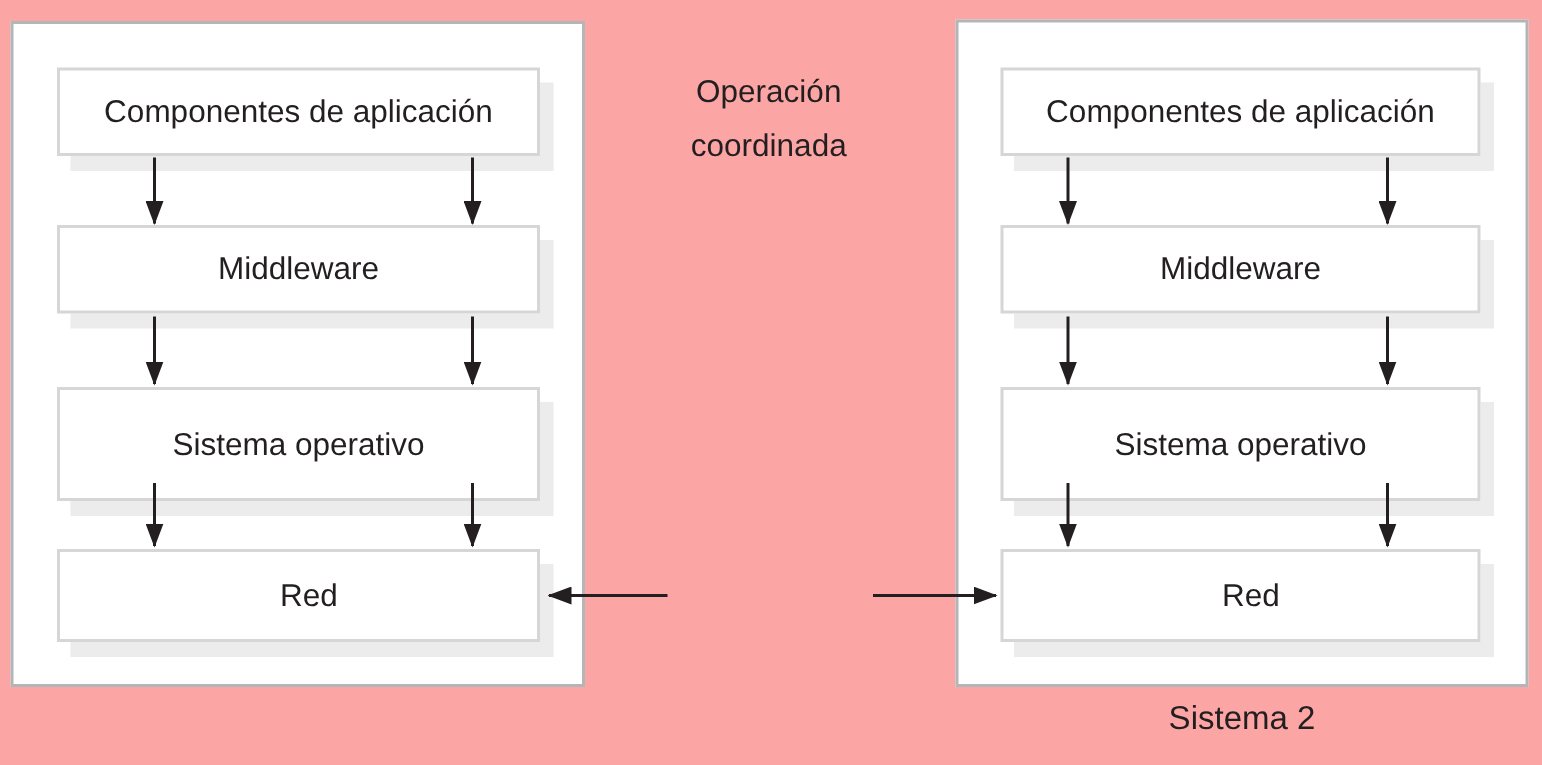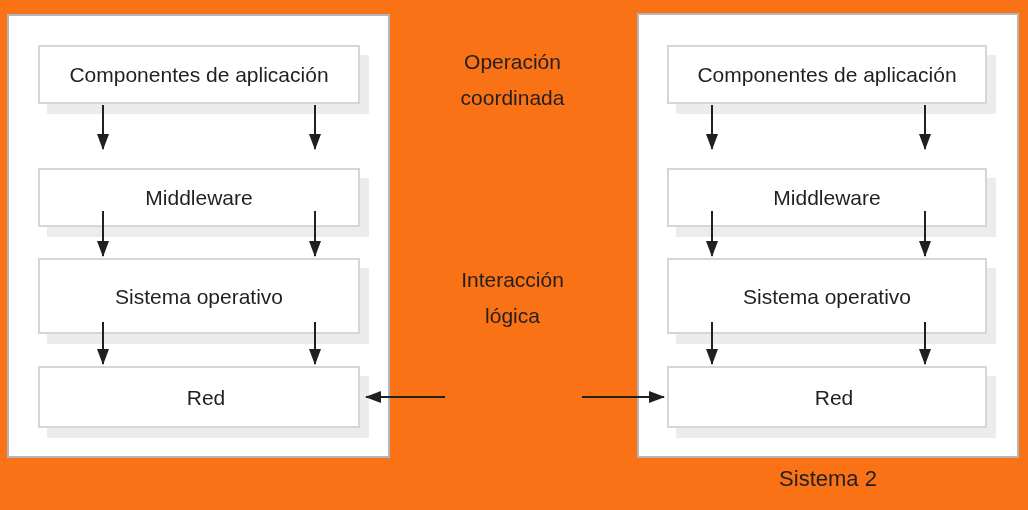--- a/index.html
+++ b/index.html
@@ -4,21 +4,21 @@
 <style>
   html, body {
     margin: 0;
     padding: 0;
     background: #ffffff;
   }
   .canvas {
     position: relative;
     width: 1028px;
     height: 510px;
-    background: #f97316;
+    background: #fca5a5;
     font-family: "Liberation Sans", sans-serif;
     color: #231f20;
     overflow: hidden;
   }
   .system {
     position: absolute;
     border: 2px solid #b3b6b8;
     background: #ffffff;
     box-sizing: border-box;
   }
@@ -34,21 +34,21 @@
     display: flex;
     align-items: center;
     justify-content: center;
     font-size: 21px;
     line-height: 1;
     white-space: nowrap;
   }
   .col-1 { left: 38px;  width: 322px; }
   .col-2 { left: 667px; width: 320px; }
   .row-app { top: 45px;  height: 59px; }
-  .row-mw  { top: 168px; height: 59px; }
+  .row-mw  { top: 150px; height: 59px; }
   .row-os  { top: 258px; height: 76px; }
   .row-net { top: 366px; height: 62px; padding-left: 14px; }
 
   .relation-label {
     position: absolute;
     left: 395px;
     width: 235px;
     text-align: center;
     font-size: 21px;
     line-height: 36px;
@@ -90,22 +90,20 @@
   <div class="layer-box col-1 row-os">Sistema operativo</div>
   <div class="layer-box col-1 row-net">Red</div>
 
   <div class="layer-box col-2 row-app">Componentes de aplicación</div>
   <div class="layer-box col-2 row-mw">Middleware</div>
   <div class="layer-box col-2 row-os">Sistema operativo</div>
   <div class="layer-box col-2 row-net">Red</div>
 
   <div class="relation-label rel-1">Operación
 coordinada</div>
-  <div class="relation-label rel-3">Interacción
-lógica</div>
 
   <div class="system-name name-2">Sistema 2</div>
 
   <svg class="overlay" width="1028" height="510" viewBox="0 0 1028 510">
     <defs>
       <marker id="ah" markerUnits="userSpaceOnUse" markerWidth="16" markerHeight="12" refX="15" refY="6" orient="auto">
         <path d="M0,0 L16,6 L0,12 Z" fill="#231f20"></path>
       </marker>
     </defs>
     <g stroke="#231f20" stroke-width="2" fill="none">

